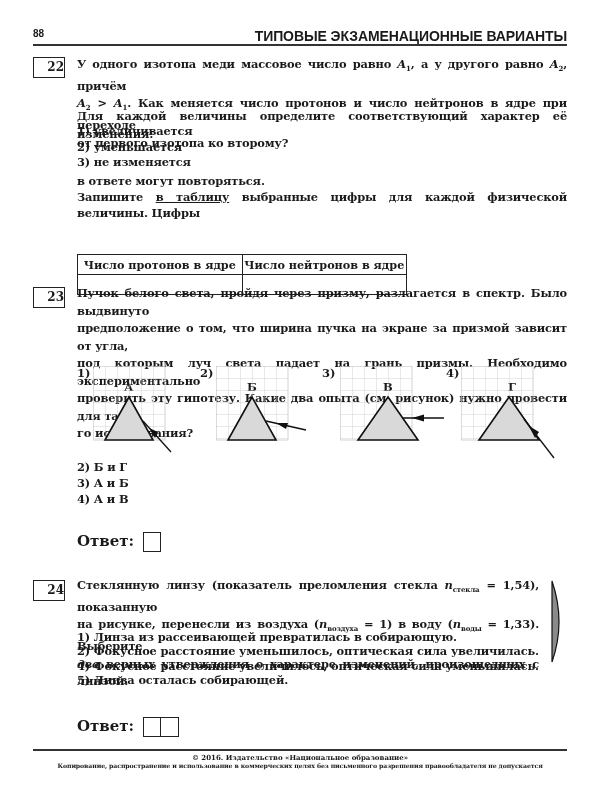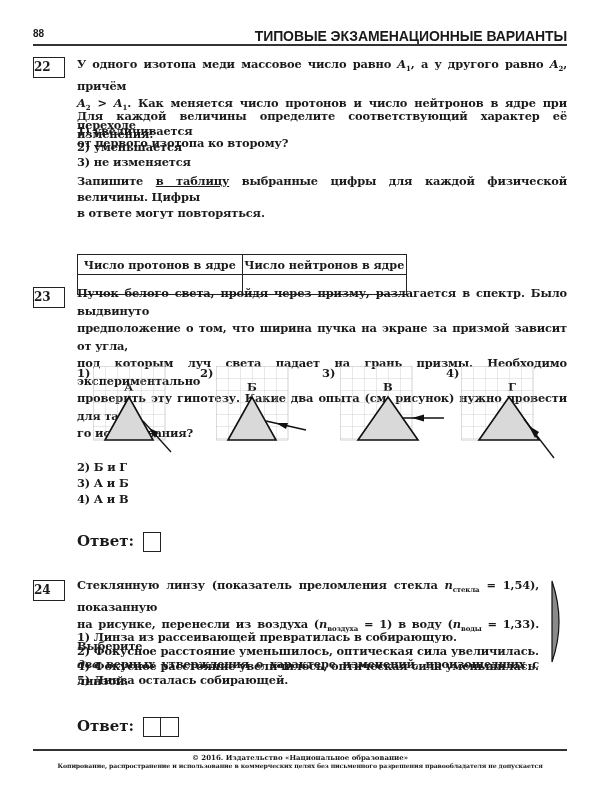--- a/index.html
+++ b/index.html
@@ -3,21 +3,21 @@
 <meta charset="utf-8">
 <style>
   * { box-sizing: border-box; margin: 0; padding: 0; }
   html, body { width: 600px; height: 800px; background: #fff; overflow: hidden; }
   body { position: relative; font-family: "DejaVu Serif", serif; color: #1a1a1a; }
 
   .hdr-num { position: absolute; left: 33px; top: 28px; font-family: "Liberation Sans", sans-serif; font-size: 10px; font-weight: bold; }
   .hdr-title { position: absolute; right: 33px; top: 28px; font-family: "Liberation Sans", sans-serif; font-size: 14px; font-weight: bold; letter-spacing: -0.1px; }
   .hdr-rule { position: absolute; left: 33px; right: 33px; top: 44px; height: 2px; background: #333; }
 
-  .qbox { position: absolute; left: 33px; width: 32px; height: 21px; border: 1.5px solid #222; font-family: "DejaVu Serif", serif; font-weight: bold; font-size: 12px; text-align: left; line-height: 18px; }
+  .qbox { position: absolute; left: 33px; width: 32px; height: 21px; border: 1.5px solid #222; font-family: "DejaVu Serif", serif; font-weight: bold; font-size: 12px; text-align: right; line-height: 18px; }
 
   .para { position: absolute; left: 77px; width: 490px; font-size: 11.4px; line-height: 17.5px; font-weight: bold; text-align: justify; letter-spacing: -0.15px; }
   .para.narrow { width: 462px; }
   .para .it { font-style: italic; font-family: "DejaVu Serif", serif; }
   .para sub { font-size: 7px; font-weight: bold; }
   .line { display: block; }
   .u { text-decoration: underline; }
 
   .ans-table { position: absolute; left: 77px; top: 234px; width: 330px; height: 41px; border: 1.5px solid #222; border-collapse: collapse; margin-top: 20px; }
   .ans-table td, .ans-table th { border: 1.2px solid #222; font-size: 11.2px; font-weight: bold; text-align: center; height: 20px; font-family: "DejaVu Serif", serif; }
@@ -48,22 +48,22 @@
   <span class="line"><span class="it">A</span><sub>2</sub><span> &gt; </span><span class="it">A</span><sub>1</sub><span>. Как меняется число протонов и число нейтронов в ядре при переходе</span></span>
   <span class="line">от первого изотопа ко второму?</span>
 </div>
 <div class="para" style="top:108px;">Для каждой величины определите соответствующий характер её изменения:</div>
 <div class="para" style="top:124px; line-height:15.5px;">
   <span class="line">1) увеличивается</span>
   <span class="line">2) уменьшается</span>
   <span class="line">3) не изменяется</span>
 </div>
 <div class="para" style="top:173px; line-height:16px;">
+  <span class="line">в ответе могут повторяться.</span>
   <span class="line"><span>Запишите </span><span class="u">в таблицу</span><span> выбранные цифры для каждой физической величины. Цифры</span></span>
-  <span class="line">в ответе могут повторяться.</span>
 </div>
 <table class="ans-table">
   <tbody>
       <tr>
     <th>Число протонов в ядре</th>
     <th>Число нейтронов в ядре</th>
   </tr>
   <tr>
     <td></td>
     <td></td>

